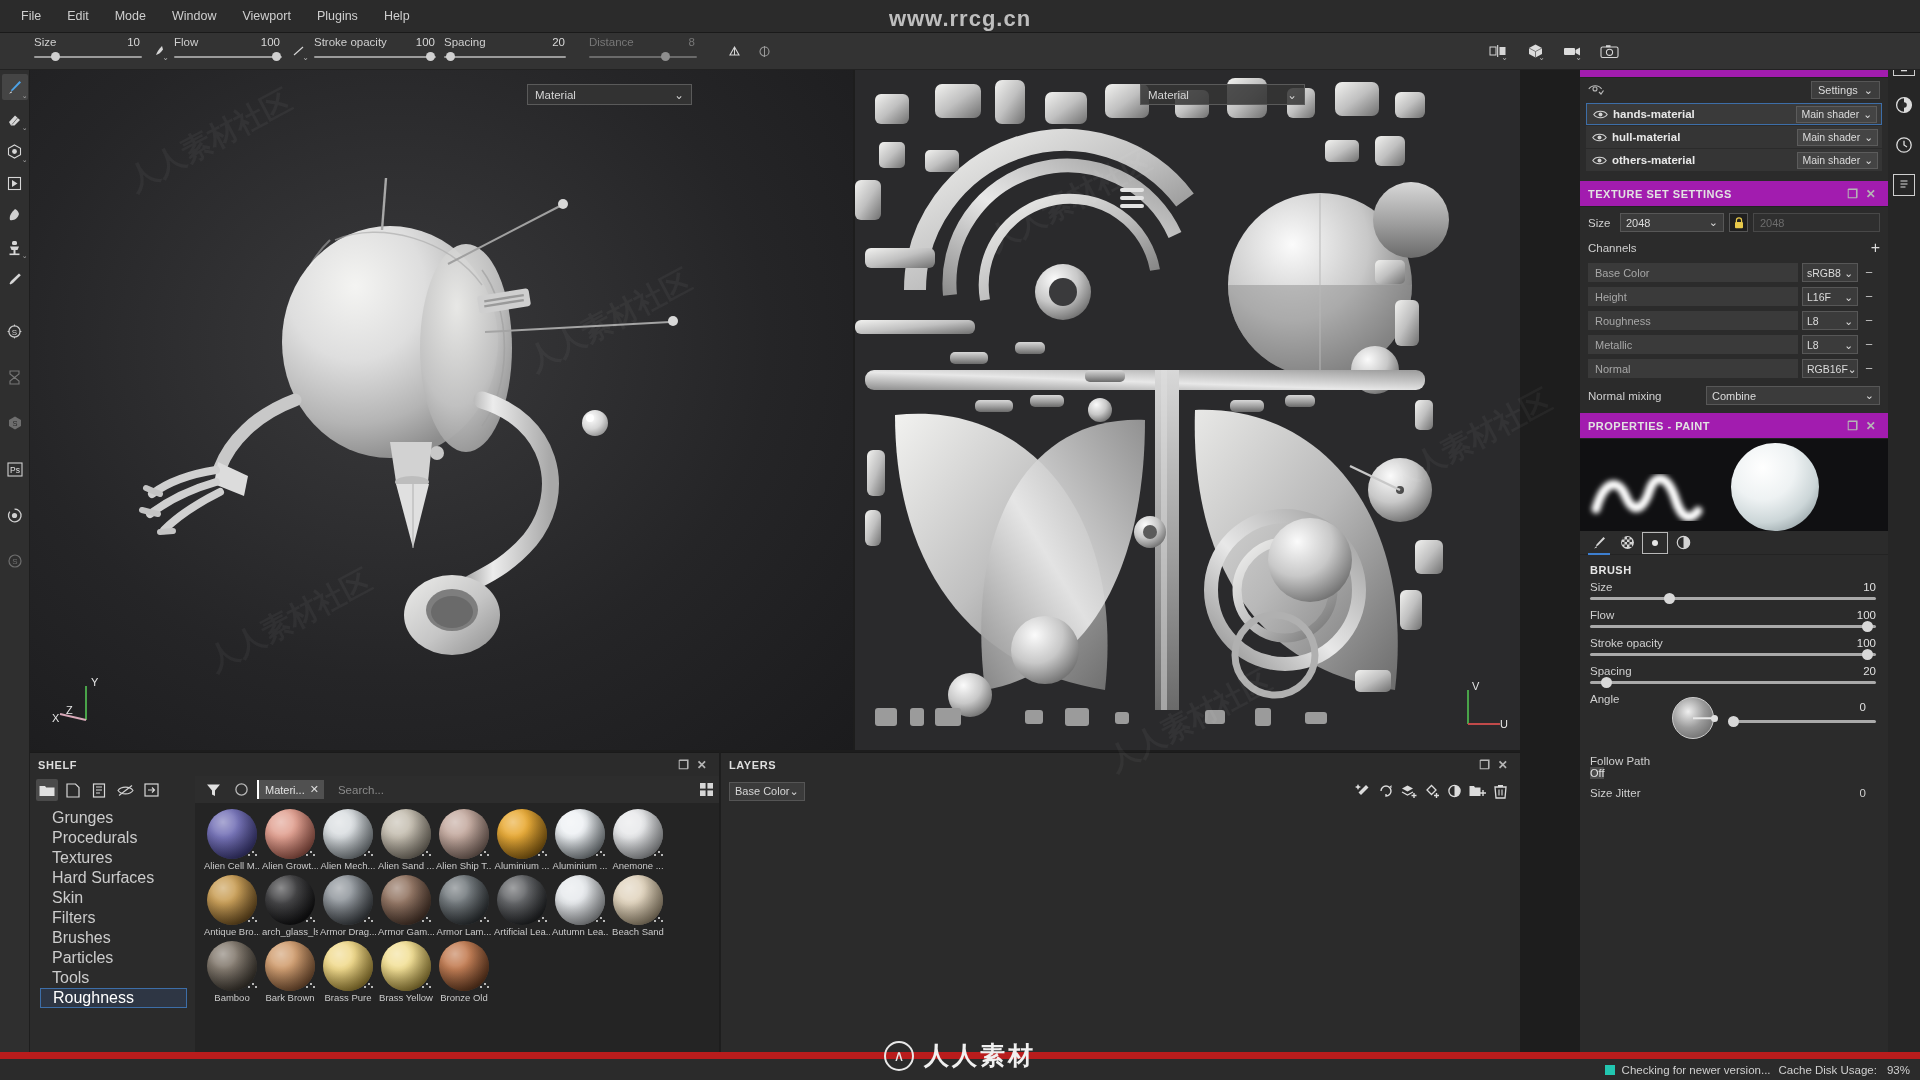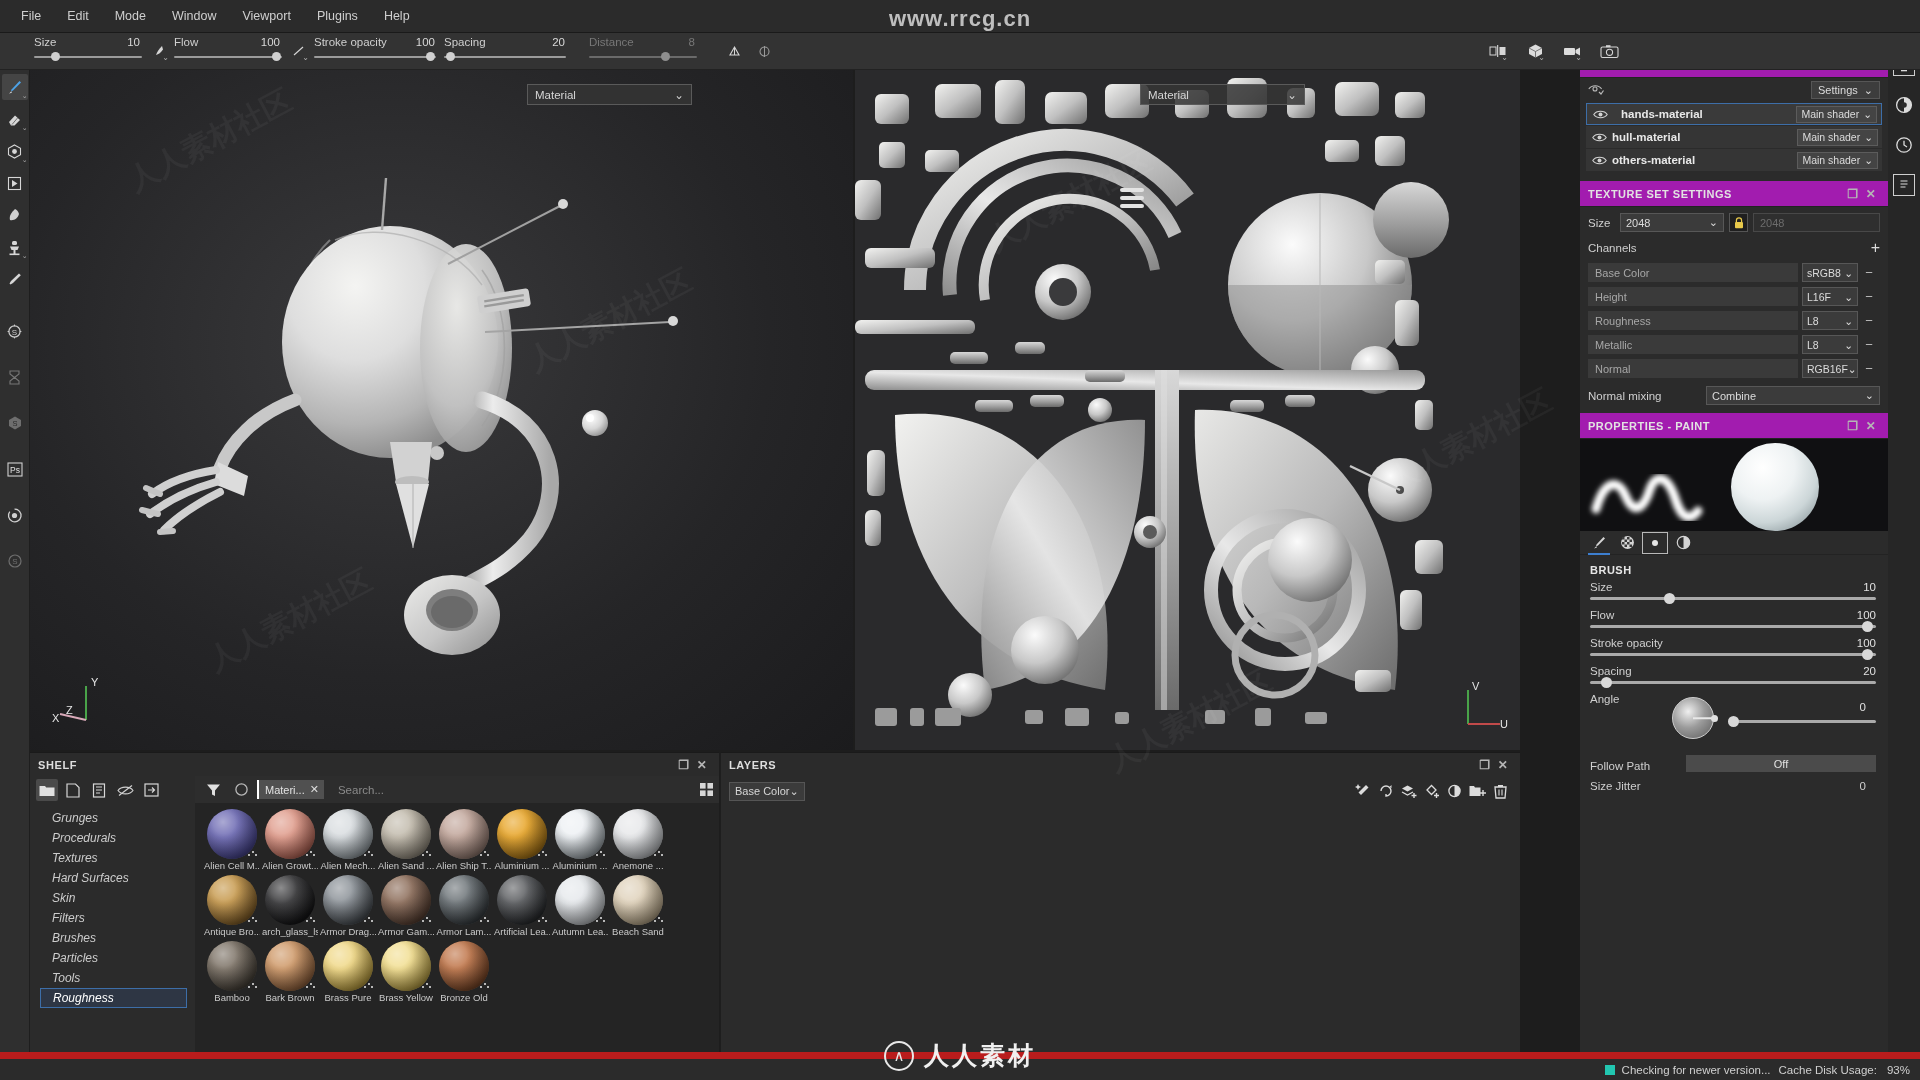--- a/index.html
+++ b/index.html
@@ -119,21 +119,21 @@
     display:flex; align-items:center; height:28px; padding-left:6px; gap:4px;
   }
   .shelf-tools .sti {
     width:22px; height:22px; display:flex; align-items:center; justify-content:center;
     color:#d0d0d0; border-radius:2px;
   }
   .shelf-tools .sti.active { background:#4a4a4a; }
   .shelf-cats { padding-top:4px; }
   .shelf-cats .cat {
     height:20px; display:flex; align-items:center; padding-left:22px;
-    font-size:12px; color:#cccccc;font-style:italic;
+    font-size:16px; color:#cccccc;
   }
   .shelf-cats .cat.sel {
     background:#2e3644; border:1px solid #3d6ea8; color:#ffffff;
     margin:0 8px 0 10px; padding-left:12px;
   }
   .shelf-right { position:absolute; left:165px; top:23px; right:0; bottom:0; background:#242424; }
   .shelf-bar {
     height:27px; display:flex; align-items:center; background:#2d2d2d; padding-left:6px; gap:4px;
   }
   .shelf-bar .sbi { width:24px; height:24px; display:flex; align-items:center; justify-content:center; color:#d5d5d5; }
@@ -219,21 +219,21 @@
   .tsl-top { height:24px; display:flex; align-items:center; padding:0 8px; background:#2b2b2b; }
   .tsl-top .sp { flex:1; }
   .settings-btn {
     height:18px; padding:0 6px; background:#3d3d3d; border:1px solid #565656;
     display:flex; align-items:center; gap:6px; font-size:11px; color:#dcdcdc;
   }
   .ts-row {
     height:22px; margin:1px 6px; background:#353535; display:flex; align-items:center;
     padding:0 4px 0 6px;
   }
-  .ts-row.sel { border:1px solid #3d6ea8; background:#3a3a3a;gap:8px; }
+  .ts-row.sel { border:1px solid #3d6ea8; background:#3a3a3a; }
   .ts-row .eye { width:20px; color:#d2d2d2; display:flex; align-items:center; }
   .ts-row .nm { flex:1; font-size:11.5px; font-weight:bold; color:#e8e8e8; }
   .ts-row .shd {
     height:17px; padding:0 4px; background:#444; border:1px solid #5c5c5c;
     display:flex; align-items:center; gap:4px; font-size:10.5px; color:#dcdcdc;
   }
 
   .tss-body { padding:6px 8px 4px 8px; }
   .row { display:flex; align-items:center; margin-bottom:7px; }
   .row .lab { font-size:11.5px; color:#cfcfcf; }
@@ -282,21 +282,21 @@
   .bsec-title {
     font-size:11px; font-weight:bold; color:#e6e6e6; letter-spacing:.5px;
     padding:9px 0 5px 10px;
   }
   .bslide { padding:0 12px 0 10px; margin-bottom:9px; position:relative; }
   .bslide .top { display:flex; justify-content:space-between; font-size:11.5px; color:#cfcfcf; margin-bottom:4px; }
   .bslide .top .v { color:#e0e0e0; }
   .bslide .trk { position:relative; height:3px; background:#aaaaaa; border-radius:2px; }
   .bslide .knb { position:absolute; top:-4px; width:11px; height:11px; border-radius:50%; background:#d8d8d8; }
   .bslide .ico { position:absolute; right:-12px; top:7px; color:#d0d0d0; }
-  .follow-row { display:flex; align-items:flex-end; padding:0 12px 0 10px; margin-bottom:8px; }
+  .follow-row { display:flex; align-items:flex-start; padding:0 12px 0 10px; margin-bottom:8px;flex-direction:column; }
   .follow-row .lab { font-size:11.5px; color:#cfcfcf; width:96px; }
   .follow-btn {
     flex:1; height:17px; background:#4b4b4b; display:flex; align-items:center;
     justify-content:center; font-size:11px; color:#e2e2e2;
   }
   .angle-wrap { position:relative; height:62px; padding:0 12px 0 10px; }
   .angle-lab { font-size:11.5px; color:#cfcfcf; position:absolute; left:10px; top:0; }
   .angle-dial {
     position:absolute; left:92px; top:4px; width:42px; height:42px; border-radius:50%;
     border:1.5px solid #cfcfcf;

